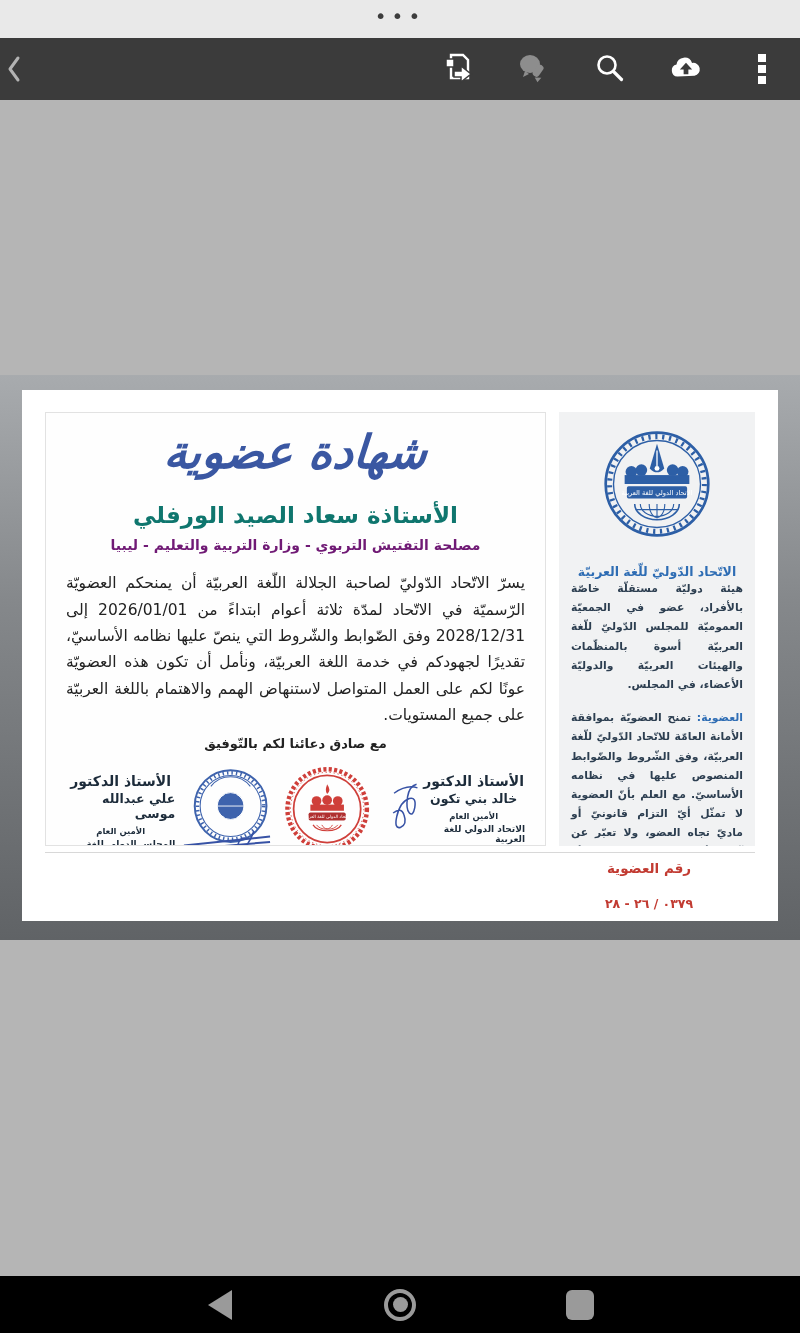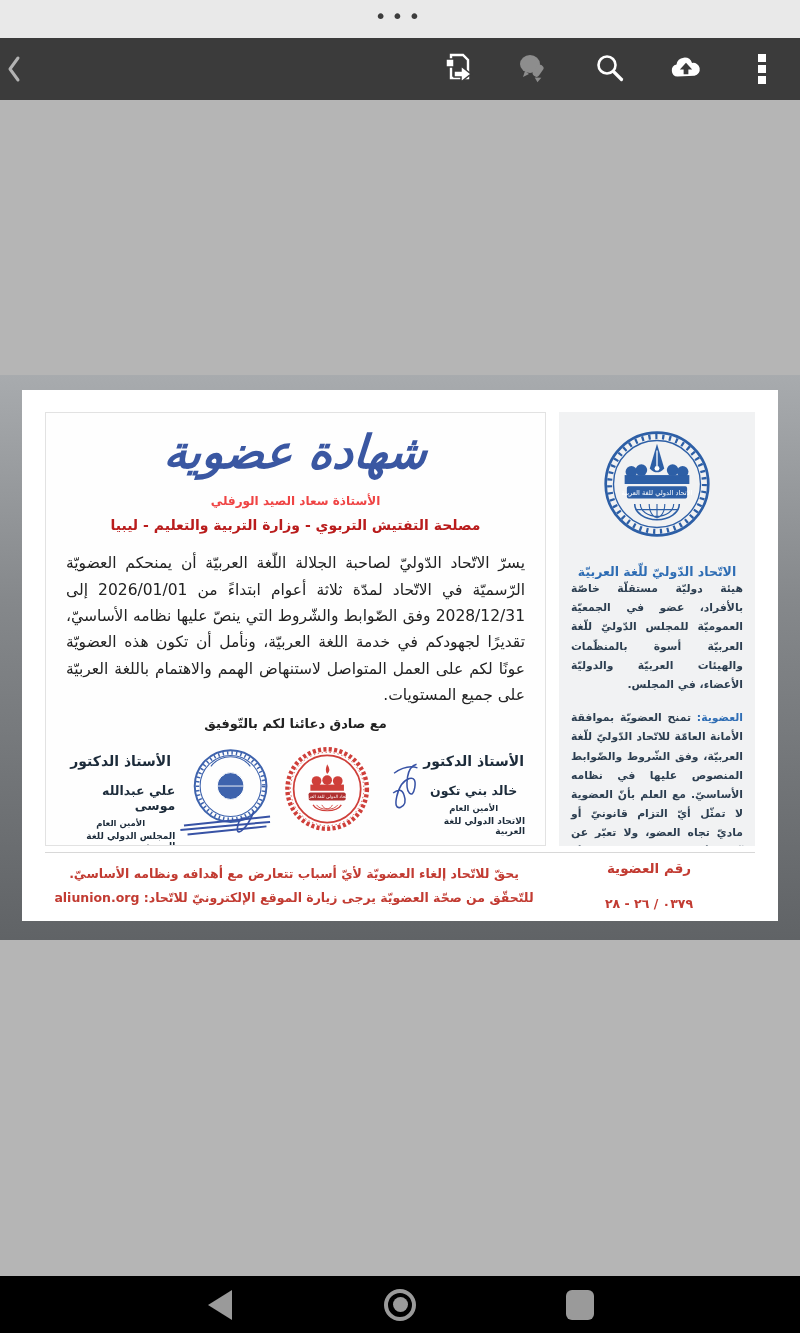--- a/index.html
+++ b/index.html
@@ -29,31 +29,31 @@
     padding:15px 22px 19px; }
   .page { width:100%; height:100%; background:#ffffff; padding:22px 23px 10px;
     display:flex; flex-direction:column; }
 
   .cert { flex:1; display:flex; flex-direction:row; gap:13px; overflow:hidden; }
 
   
   .main { flex:1; border:1px solid #e2e2e2; background:#fefefe; padding:4px 20px 0; direction:rtl; overflow:hidden; }
   .cert-title { text-align:center; color:#3a57a2; font-size:46px; font-weight:bold; font-style:italic;
     line-height:1.55; transform:skewX(-4deg); }
-  .cert-name { text-align:center; color:#ef4444; font-size:12px; font-weight:bold; margin-top:6px; }
-  .cert-org { text-align:center; color:#b91c1c; font-size:14px; font-weight:bold; margin-top:9px; }
+  .cert-name { text-align:center; color:#0f766e; font-size:23px; font-weight:bold; margin-top:14px; }
+  .cert-org { text-align:center; color:#701a75; font-size:14px; font-weight:bold; margin-top:9px; }
   .cert-body { color:#222; font-size:15.5px; line-height:1.7; text-align:justify; margin-top:17px; }
   .cert-closing { text-align:center; color:#222; font-size:13px; font-weight:bold; margin-top:8px; }
 
   .sign-row { display:flex; flex-direction:row; justify-content:space-between; align-items:flex-start;
     margin-top:8px; height:116px; }
   .sign-group { display:flex; flex-direction:row; align-items:flex-start; }
   .sign-text { display:flex; flex-direction:column; align-items:center; color:#1c2b3a; padding-top:14px; }
   .sig-title { font-size:14px; font-weight:bold; }
-  .sig-name  { font-size:12.5px; font-weight:bold; margin-top:14px; }
+  .sig-name  { font-size:12.5px; font-weight:bold; margin-top:2px; }
   .sig-role  { font-size:8.5px; font-weight:bold; margin-top:5px; }
   .sig-org   { font-size:9px; font-weight:bold; margin-top:3px; }
 
   
   .rule { border-top:1px solid #d8d8d8; margin-top:6px; }
   .cert-footer { display:flex; flex-direction:row; direction:rtl; align-items:center; padding-top:7px; }
   .member-no { width:212px; text-align:center; color:#c23b32; font-weight:bold; direction:rtl; }
   .member-no-label { font-size:13.5px; }
   .member-no-value { font-size:12.5px; margin-top:20px; }
   .disclaimer { flex:1; text-align:center; color:#c23b32; font-weight:bold; font-size:12.5px; line-height:1.9; direction:rtl; }
@@ -228,24 +228,20 @@
             <div class="sb-membership"><span class="sb-lead">العضوية:</span><span> تمنح العضويّة بموافقة الأمانة العامّة للاتّحاد الدّوليّ للّغة العربيّة، وفق الشّروط والضّوابط المنصوص عليها في نظامه الأساسيّ. مع العلم بأنّ العضوية لا تمثّل أيّ التزام قانونيّ أو ماديّ تجاه العضو، ولا تعبّر عن آرائه أو مواقفه الشّخصيّة أو الفكريّة أو غيرها، ولا تسمح باستخدام اسم الاتّحاد في أيّ أمر، وهي محصورة في علاقة العضو بالاتّحاد فقط.</span></div>
           </div>
         </div>
 
         <div class="rule"></div>
         <div class="cert-footer">
           <div class="member-no">
             <div class="member-no-label">رقم العضوية</div>
             <div class="member-no-value">٠٣٧٩ / ٢٦ - ٢٨</div>
           </div>
-          <div class="disclaimer">
-            <div>يحقّ للاتّحاد إلغاء العضويّة لأيّ أسباب تتعارض مع أهدافه ونظامه الأساسيّ.</div>
-            <div>للتّحقّق من صحّة العضويّة يرجى زيارة الموقع الإلكترونيّ للاتّحاد: aliunion.org</div>
-          </div>
         </div>
 
       </div>
     </div>
 
     <div class="page-chip">
       <div class="chip-current">1</div>
       <div class="chip-rest">
           <span>/</span>
           <span>1</span>

